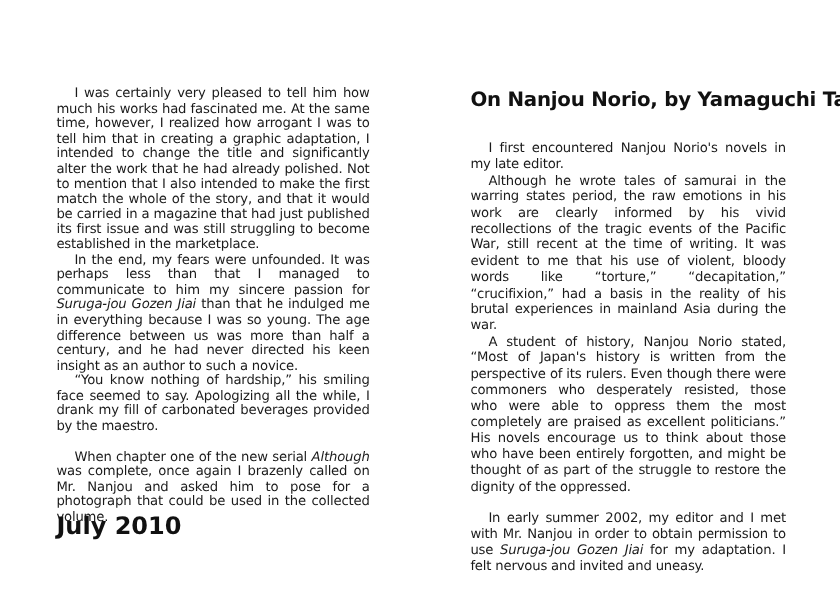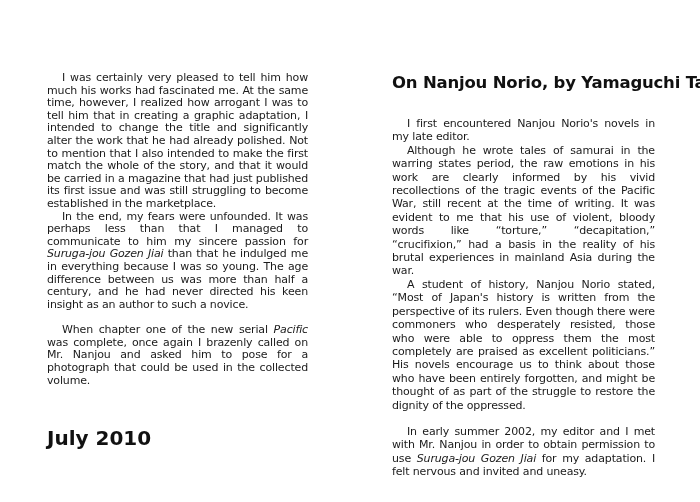--- a/index.html
+++ b/index.html
@@ -14,22 +14,23 @@
                  font-weight:bold; letter-spacing:-0.2px; white-space:nowrap; color:#111; }
   #date { position:absolute; left:47px; top:426px; font-size:20px; font-weight:bold; color:#111; }
   em { font-style:italic; }
 </style>
 </head>
 <body>
 
 <div id="left" class="col">
     <p><span>I was certainly very pleased to tell him how much his works had fascinated me. At the same time, however, I realized how arrogant I was to tell him that in creating a graphic adaptation, I intended to change the title and significantly alter the work that he had already polished. Not to mention that I also intended to make the first match the whole of the story, and that it would be carried in a magazine that had just published its first issue and was still struggling to become established in the marketplace.</span></p>
     <p><span>In the end, my fears were unfounded. It was perhaps less than that I managed to communicate to him my sincere passion for </span><em>Suruga-jou Gozen Jiai</em><span> than that he indulged me in everything because I was so young. The age difference between us was more than half a century, and he had never directed his keen insight as an author to such a novice.</span></p>
+    <p><span>“You know nothing of hardship,” his smiling face seemed to say. Apologizing all the while, I drank my fill of carbonated beverages provided by the maestro.</span></p>
     <div class="gap"></div>
-    <p><span>When chapter one of the new serial </span><em>Pacific</em><span> was complete, once again I brazenly called on Mr. Nanjou and asked him to pose for a photograph that could be used in the collected volume.</span></p>
+    <p><span>When chapter one of the new serial </span><em>Although</em><span> was complete, once again I brazenly called on Mr. Nanjou and asked him to pose for a photograph that could be used in the collected volume.</span></p>
   </div>
 <div id="date">July 2010</div>
 
 <div id="right-title">On Nanjou Norio, by Yamaguchi Takayuki</div>
 <div id="right" class="col">
     <p><span>I first encountered Nanjou Norio's novels in my late editor.</span></p>
     <p><span>Although he wrote tales of samurai in the warring states period, the raw emotions in his work are clearly informed by his vivid recollections of the tragic events of the Pacific War, still recent at the time of writing. It was evident to me that his use of violent, bloody words like “torture,” “decapitation,” “crucifixion,” had a basis in the reality of his brutal experiences in mainland Asia during the war.</span></p>
     <p><span>A student of history, Nanjou Norio stated, “Most of Japan's history is written from the perspective of its rulers. Even though there were commoners who desperately resisted, those who were able to oppress them the most completely are praised as excellent politicians.” His novels encourage us to think about those who have been entirely forgotten, and might be thought of as part of the struggle to restore the dignity of the oppressed.</span></p>
     <div class="gap"></div>
     <p><span>In early summer 2002, my editor and I met with Mr. Nanjou in order to obtain permission to use </span><em>Suruga-jou Gozen Jiai</em><span> for my adaptation. I felt nervous and invited and uneasy.</span></p>

